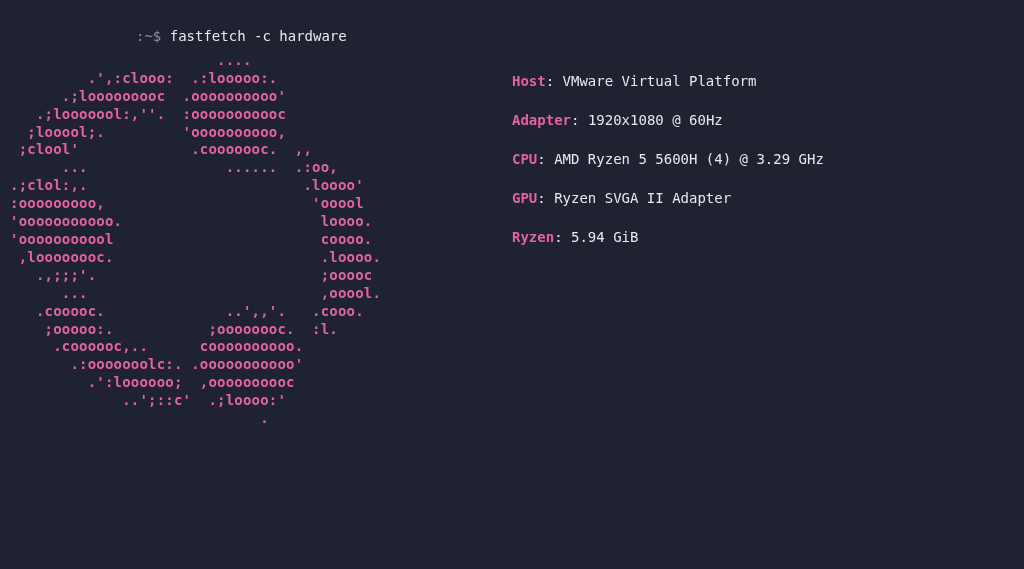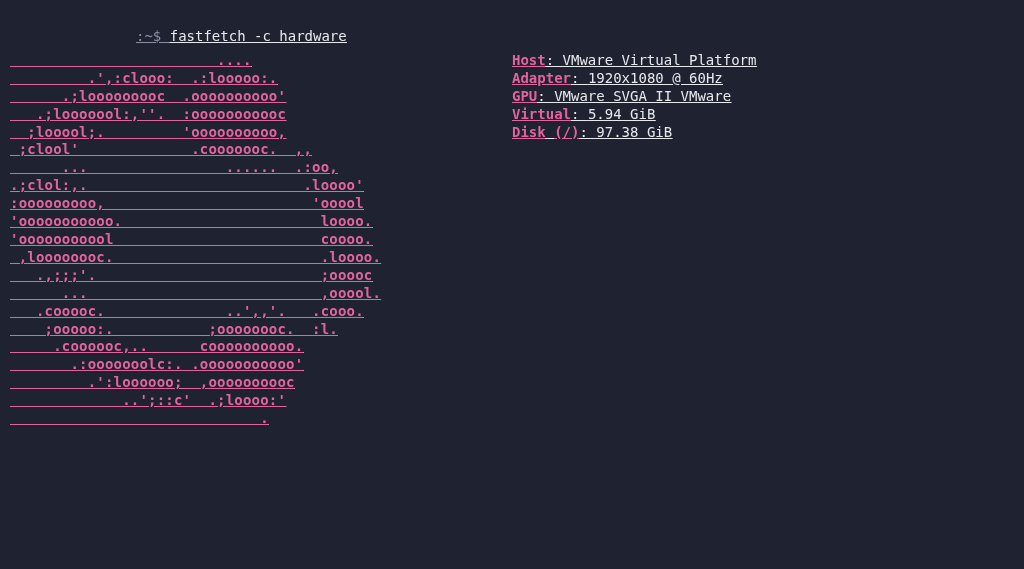--- a/index.html
+++ b/index.html
@@ -1,15 +1,15 @@
 <!DOCTYPE html>
 <html><head>
   <meta charset="utf-8">
   <style>
-    * { margin: 0; padding: 0; box-sizing: border-box; text-decoration: underline; }
+    * { margin: 0; padding: 0; box-sizing: border-box; }
     html, body { width: 1024px; height: 569px; overflow: hidden; }
     body {
       background: #1f2231;
       font-family: "Menlo", "Consolas", "DejaVu Sans Mono", monospace;
       font-size: 14px;
       line-height: 1.28;
       color: #e7e9ee;
       padding: 28px 0 0 0;
     }
     .wrap { display: flex; }
@@ -18,21 +18,21 @@
     .prompt-line { white-space: pre; margin-left: 136px; margin-bottom: 6px; }
     .dim { color: #8a8fa3; }
     .cmd { color: #e7e9ee; }
     .ascii {
       white-space: pre;
       color: #e2649e;
       font-weight: 600;
       letter-spacing: 0.2px;
       margin-left: 10px;
     }
-    .info { white-space: pre; }
+    .info { white-space: pre; margin-top: 21px; }
     .key { color: #e2649e; font-weight: 700; }
     .val { color: #e7e9ee; }
     .paren { color: #e2649e; font-weight: 700; }
   </style>
 </head>
 <body>
 
 <div class="prompt-line"><span class="dim">:~$ </span><span class="cmd">fastfetch -c hardware</span></div>
 
 <div class="wrap">
@@ -56,17 +56,17 @@
      .coooooc,..      coooooooooo.
        .:ooooooolc:. .ooooooooooo'
          .':loooooo;  ,oooooooooc
              ..';::c'  .;loooo:'
                              .</div>
   </div>
 
   <div class="right">
     <div class="info"><span class="key">Host</span><span class="val">: </span><span class="val">VMware Virtual Platform</span></div>
     <div class="info"><span class="key">Adapter</span><span class="val">: </span><span class="val">1920x1080 @ 60Hz</span></div>
-    <div class="info"><span class="key">GPU</span><span class="val">: </span><span class="val">VMware SVGA II VMware</span></div>
-    <div class="info"><span class="key">Virtual</span><span class="val">: </span><span class="val">5.94 GiB</span></div>
-    <div class="info"><span class="key">Disk</span><span class="val"> </span><span class="paren">(/)</span><span class="val">: </span><span class="val">97.38 GiB</span></div>
+    <div class="info"><span class="key">CPU</span><span class="val">: </span><span class="val">AMD Ryzen 5 5600H (4) @ 3.29 GHz</span></div>
+    <div class="info"><span class="key">GPU</span><span class="val">: </span><span class="val">Ryzen SVGA II Adapter</span></div>
+    <div class="info"><span class="key">Ryzen</span><span class="val">: </span><span class="val">5.94 GiB</span></div>
   </div>
 </div>
 
 </body></html>

